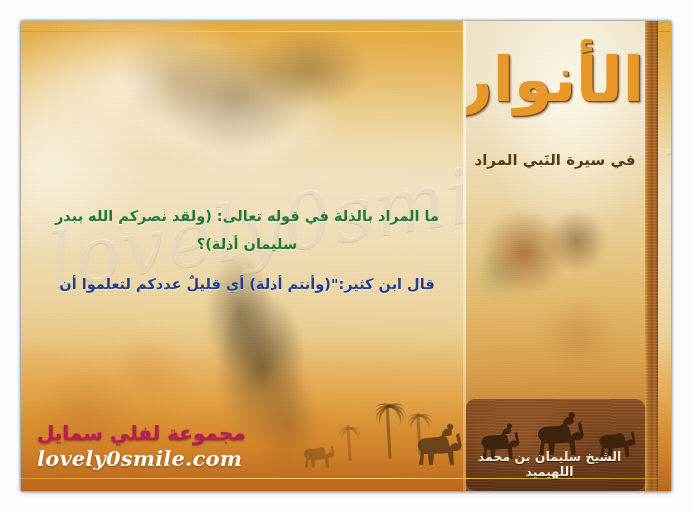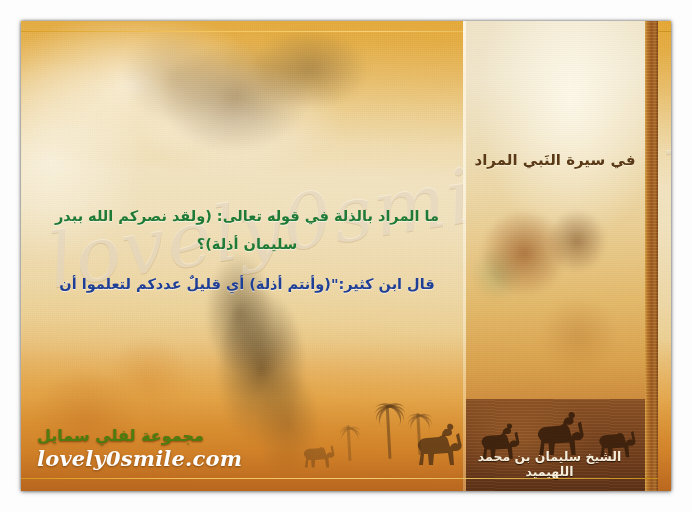--- a/index.html
+++ b/index.html
@@ -245,21 +245,21 @@
     text-shadow:0 1px 1px rgba(30,14,2,.85);
     letter-spacing:.2px;
   }
 
   
   .brand{
     position:absolute;left:16px;bottom:20px;
     direction:rtl;text-align:left;
   }
   .brand-ar{
-    font-size:16px;font-weight:700;color:#4d7c0f;
+    font-size:20px;font-weight:700;color:#be185d;
     text-shadow:0 1px 2px rgba(120,62,10,.85);
     letter-spacing:.4px;
     direction:rtl;
     margin-top:33px;
   }
   .brand-url{
     margin-top:1px;
     font-family:"DejaVu Serif","Liberation Serif",serif;
     font-style:italic;font-weight:700;
     font-size:21px;color:#ffffff;
@@ -329,23 +329,24 @@
         <div class="a-line">قال ابن كثير:"(وأنتم أذلة) أي قليلٌ عددكم لتعلموا أن</div>
       </div>
     </div>
 
     <div class="divider divider-a"></div>
     <div class="panel">
       <div class="panel-blob"></div>
       <div class="panel-blob2"></div>
       <div class="panel-grain"></div>
 
+      <div class="title">الأنوار</div>
       <div class="subtitle">في سيرة النَبي المراد</div>
 
-      <div class="author-band" style="left:0;right:13px;">
+      <div class="author-band" style="left:0;right:13px;border-radius:9px;">
         <div class="grain"></div>
 
         <svg class="camel" style="left:8px;bottom:30px;" width="50" height="40" viewBox="0 0 58 46">
           <g fill="rgba(52,28,10,.85)">
             <path d="M10 44 L12 31 L9 26 C8 21 12 17 18 17 L30 16 C34 13 38 15 39 19 L41 26 C43 22 47 21 49 23 L47 14 L50 12 L52 22 C54 26 51 30 47 30 L44 30 L45 44 L41 44 L39 32 L25 33 L24 44 L20 44 L19 33 L15 33 L14 44 Z"></path>
             <path d="M33 15 C33 10 36 7 39 8 C37 5 39 2 42 3 C45 4 45 8 42 9 C44 11 43 15 39 15 Z"></path>
           </g>
         </svg>
         <svg class="camel" style="left:62px;bottom:34px;" width="62" height="48" viewBox="0 0 58 46">
           <g fill="rgba(52,28,10,.88)">

